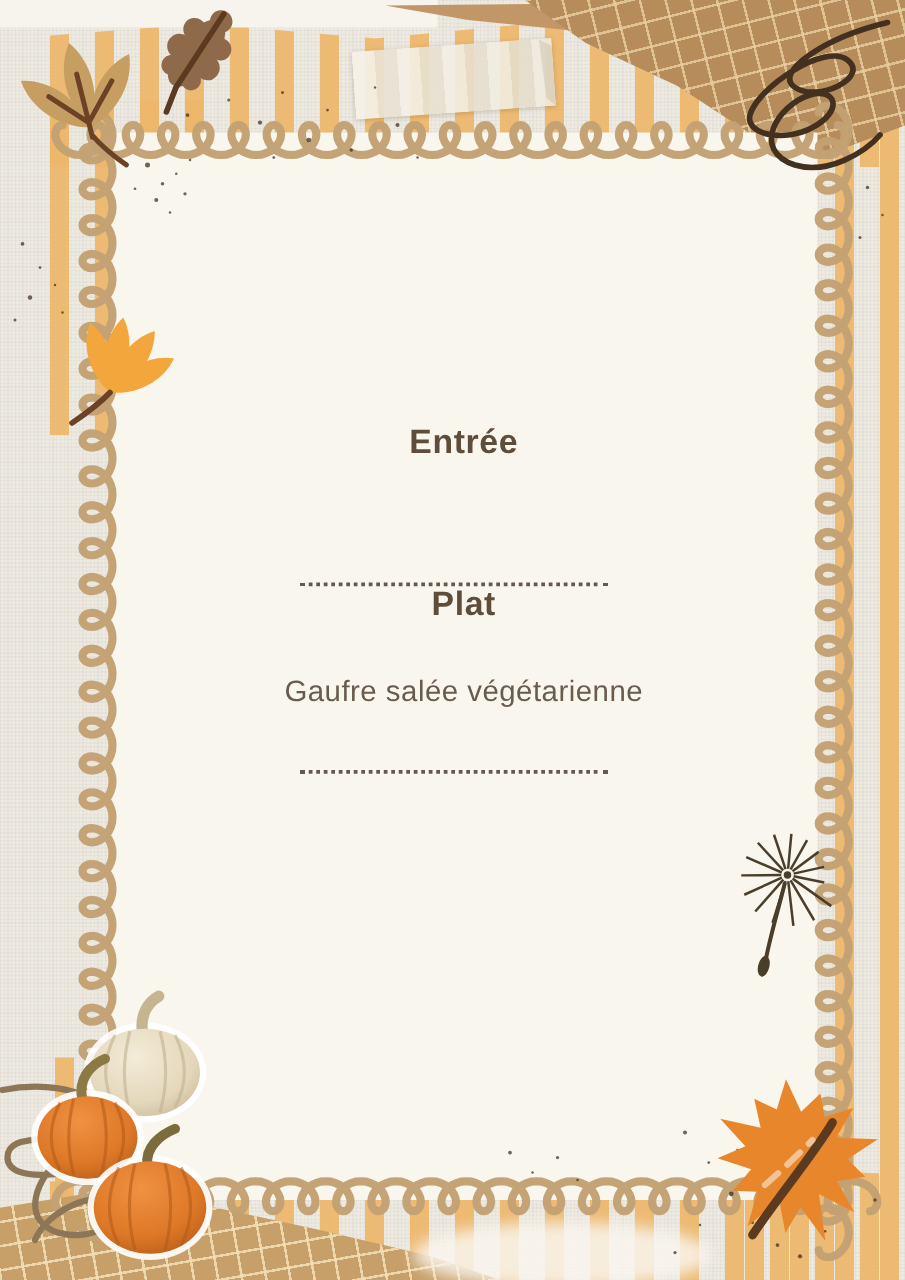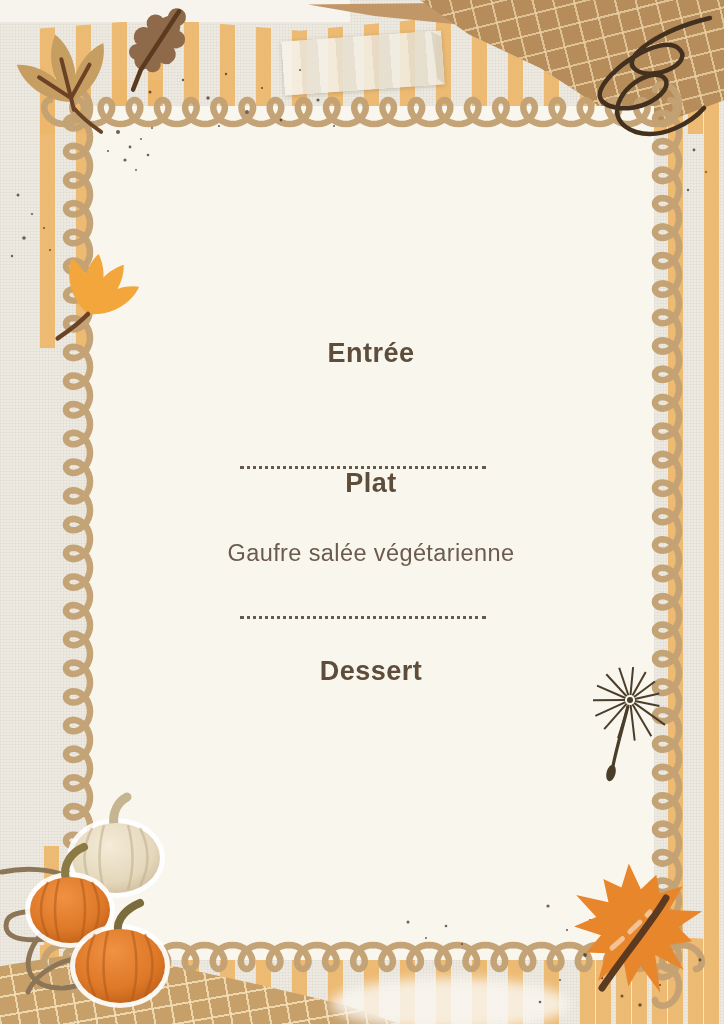--- a/index.html
+++ b/index.html
@@ -245,14 +245,13 @@
   </svg>
 
 
   <div class="txt course-label" id="course-0-label">Entrée</div>
   <div class="dotted-sep" id="sep-0"></div>
 
   <div class="txt course-label" id="course-1-label">Plat</div>
   <div class="txt course-dish" id="course-1-dish">Gaufre salée végétarienne</div>
   <div class="dotted-sep" id="sep-1"></div>
 
-  <div class="txt course-label" id="course-2-label">Dessert</div>
 </div>
 
 </body></html>

